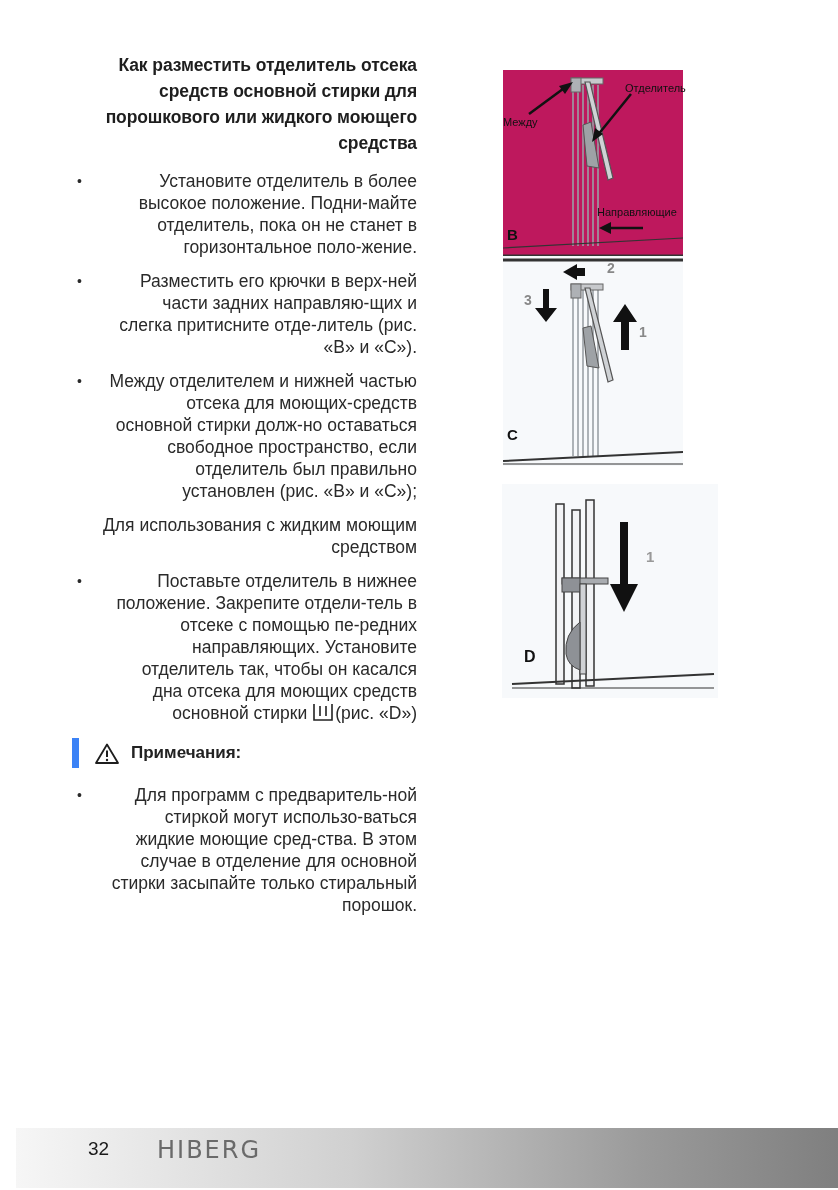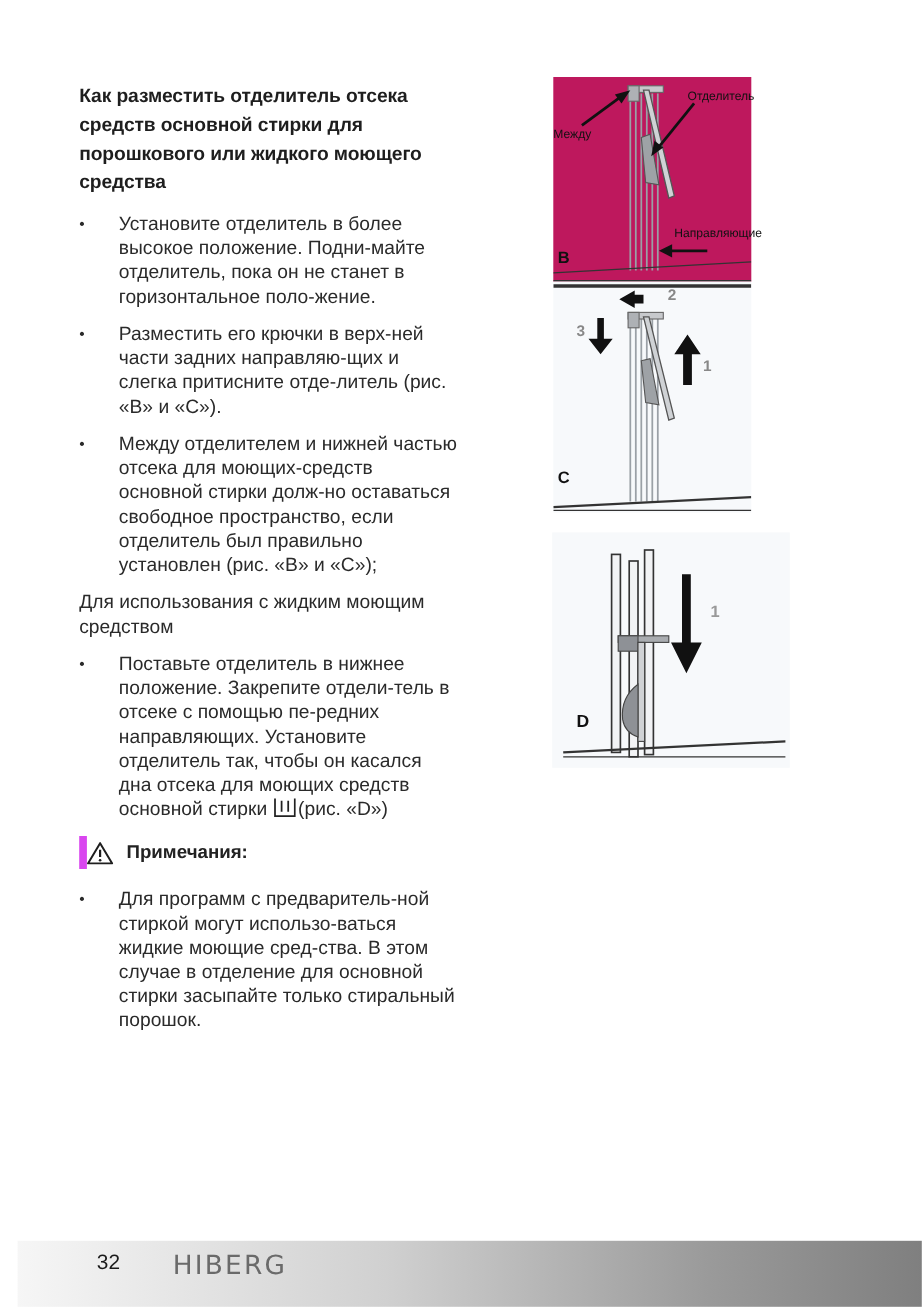--- a/index.html
+++ b/index.html
@@ -1,31 +1,31 @@
 <!DOCTYPE html>
 <html><head>
 <meta charset="utf-8">
 <style>
   html, body { margin: 0; padding: 0; }
   body {
     width: 838px; height: 1190px; position: relative; overflow: hidden;
     background: #ffffff; color: #222222;
     font-family: "Liberation Sans", "DejaVu Sans", sans-serif;
   }
-  .col { position: absolute; left: 72px; top: 74px; width: 345px; }
+  .col { position: absolute; left: 72px; top: 52px; width: 345px; text-align: right; }
   .heading {
     font-weight: bold; font-size: 17.5px; line-height: 26px; color: #1e1e1e;
     margin: 0 0 14px 0; letter-spacing: -0.1px;
   }
   .para { font-size: 17.5px; line-height: 22px; margin: 0 0 12px 0; color: #2a2a2a; }
   .bullets { list-style: none; margin: 0 0 8px 0; padding: 0; }
   .bullets li { position: relative; padding-left: 36px; font-size: 17.5px; line-height: 22px; margin-bottom: 12px; color: #2a2a2a; }
   .bullets li .dot { position: absolute; left: 0; top: 0; width: 10px; font-size: 14px; }
   .note {
-    border-left: 7px solid #d946ef; margin: 8px 0 16px 0;
+    border-left: 7px solid #3b82f6; padding-left: 16px; margin: 8px 0 16px 0;
   }
   .note-title { display: flex; align-items: center; font-weight: bold; font-size: 17px; line-height: 30px; margin-bottom: 10px; }
   .note-title svg { margin-right: 12px; }
   .note-body { font-weight: bold; font-size: 17px; line-height: 24px; color: #1e1e1e; }
   .wash-sym { display: inline-block; vertical-align: -2px; margin: 0 2px 0 6px; }
 
   .fig { position: absolute; background: #f7f9fb; }
   .fig svg { display: block; }
   .fig-label { position: absolute; font-size: 11px; color: #111; font-family: "Liberation Sans", sans-serif; }
 
@@ -96,21 +96,21 @@
     <line x1="0" y1="178" x2="180" y2="168" stroke="#333" stroke-width="1.2"></line>
     <line x1="26" y1="44" x2="64" y2="16" stroke="#111" stroke-width="2.5"></line>
     <polygon points="70,12 56,16 62,24" fill="#111"></polygon>
     <line x1="128" y1="24" x2="94" y2="66" stroke="#111" stroke-width="2.5"></line>
     <polygon points="89,72 92,58 100,64" fill="#111"></polygon>
     <line x1="140" y1="158" x2="104" y2="158" stroke="#111" stroke-width="2.5"></line>
     <polygon points="96,158 108,152 108,164" fill="#111"></polygon>
   </svg>
   <span class="fig-label" style="left:122px; top:12px;">Отделитель</span>
   <span class="fig-label" style="left:0px; top:46px;">Между</span>
-  <span class="fig-label" style="left:110px; top:136px;">Направляющие</span>
+  <span class="fig-label" style="left:94px; top:136px;">Направляющие</span>
   <span class="fig-label" style="left:4px; top:156px; font-size:15px; font-weight:bold;">B</span>
 </div>
 
 <div class="fig" style="left:503px; top:256px; width:180px; height:210px;">
   <svg width="180" height="210" viewBox="0 0 180 210">
     <line x1="0" y1="4" x2="180" y2="4" stroke="#333" stroke-width="3"></line>
     <g stroke="#9aa0a6" stroke-width="1.6" fill="none">
       <line x1="70" y1="30" x2="70" y2="200"></line>
         <line x1="75" y1="30" x2="75" y2="200"></line>
       <line x1="80" y1="30" x2="80" y2="200"></line>

